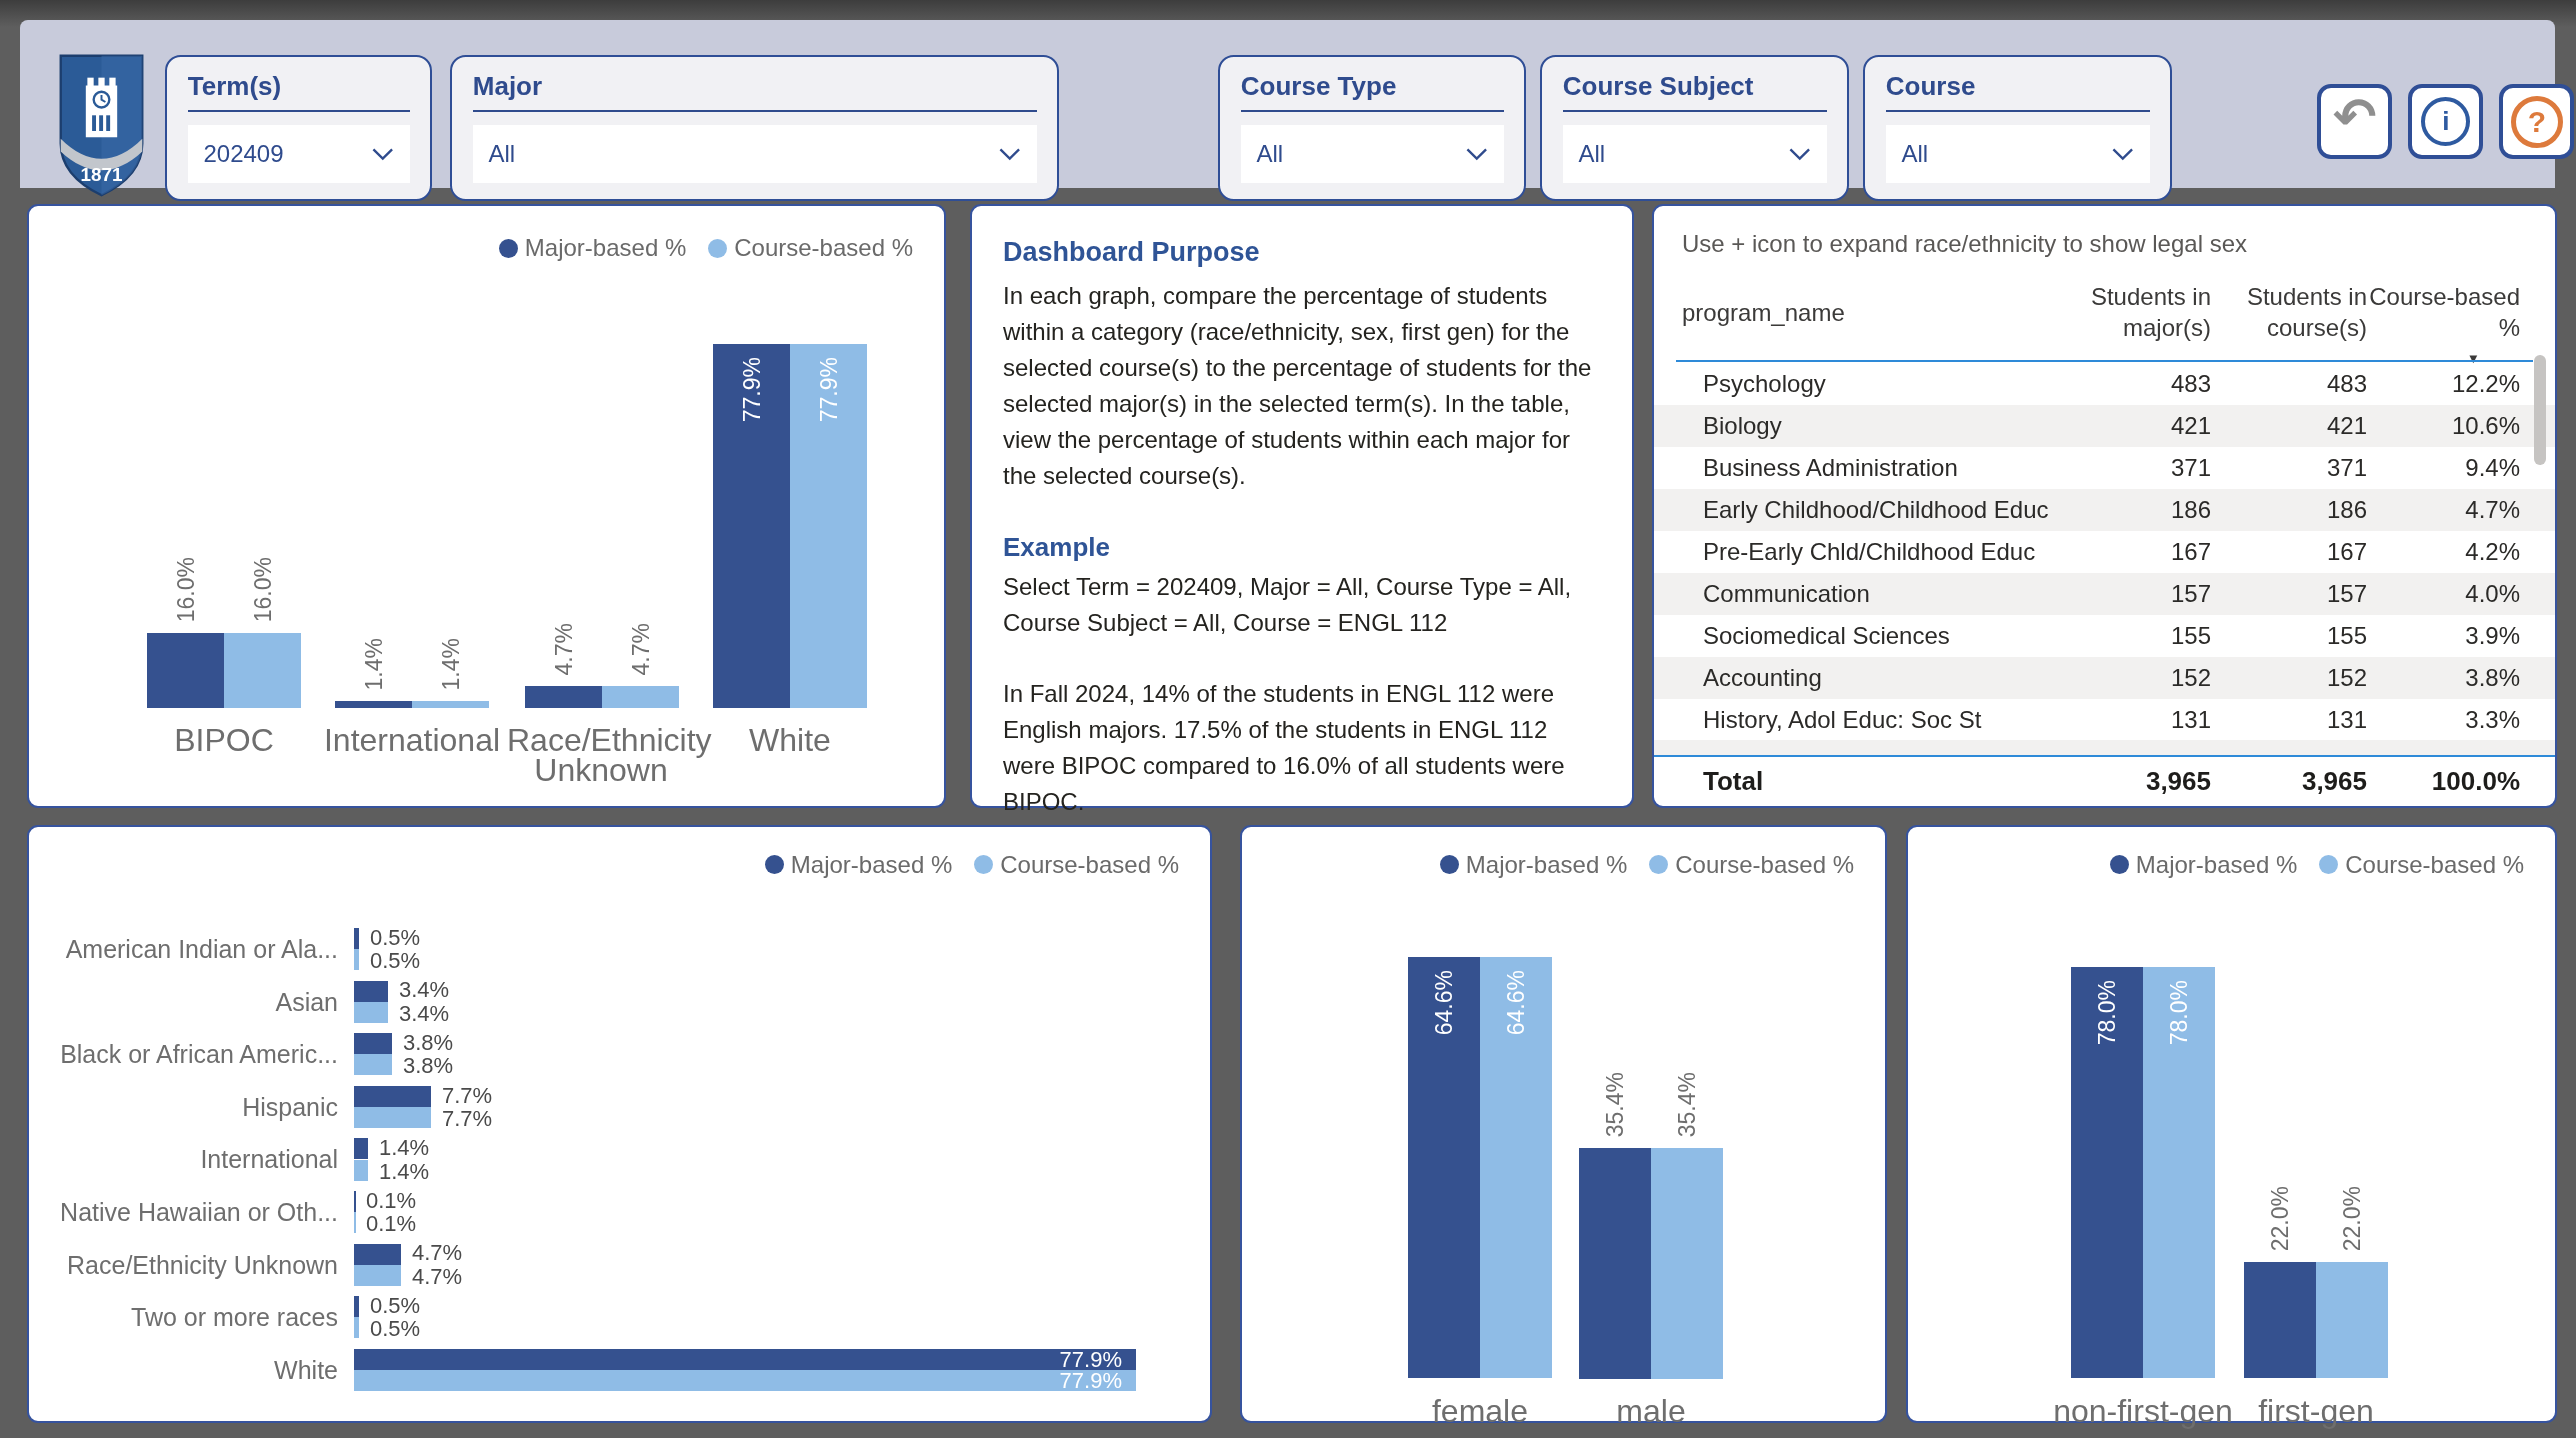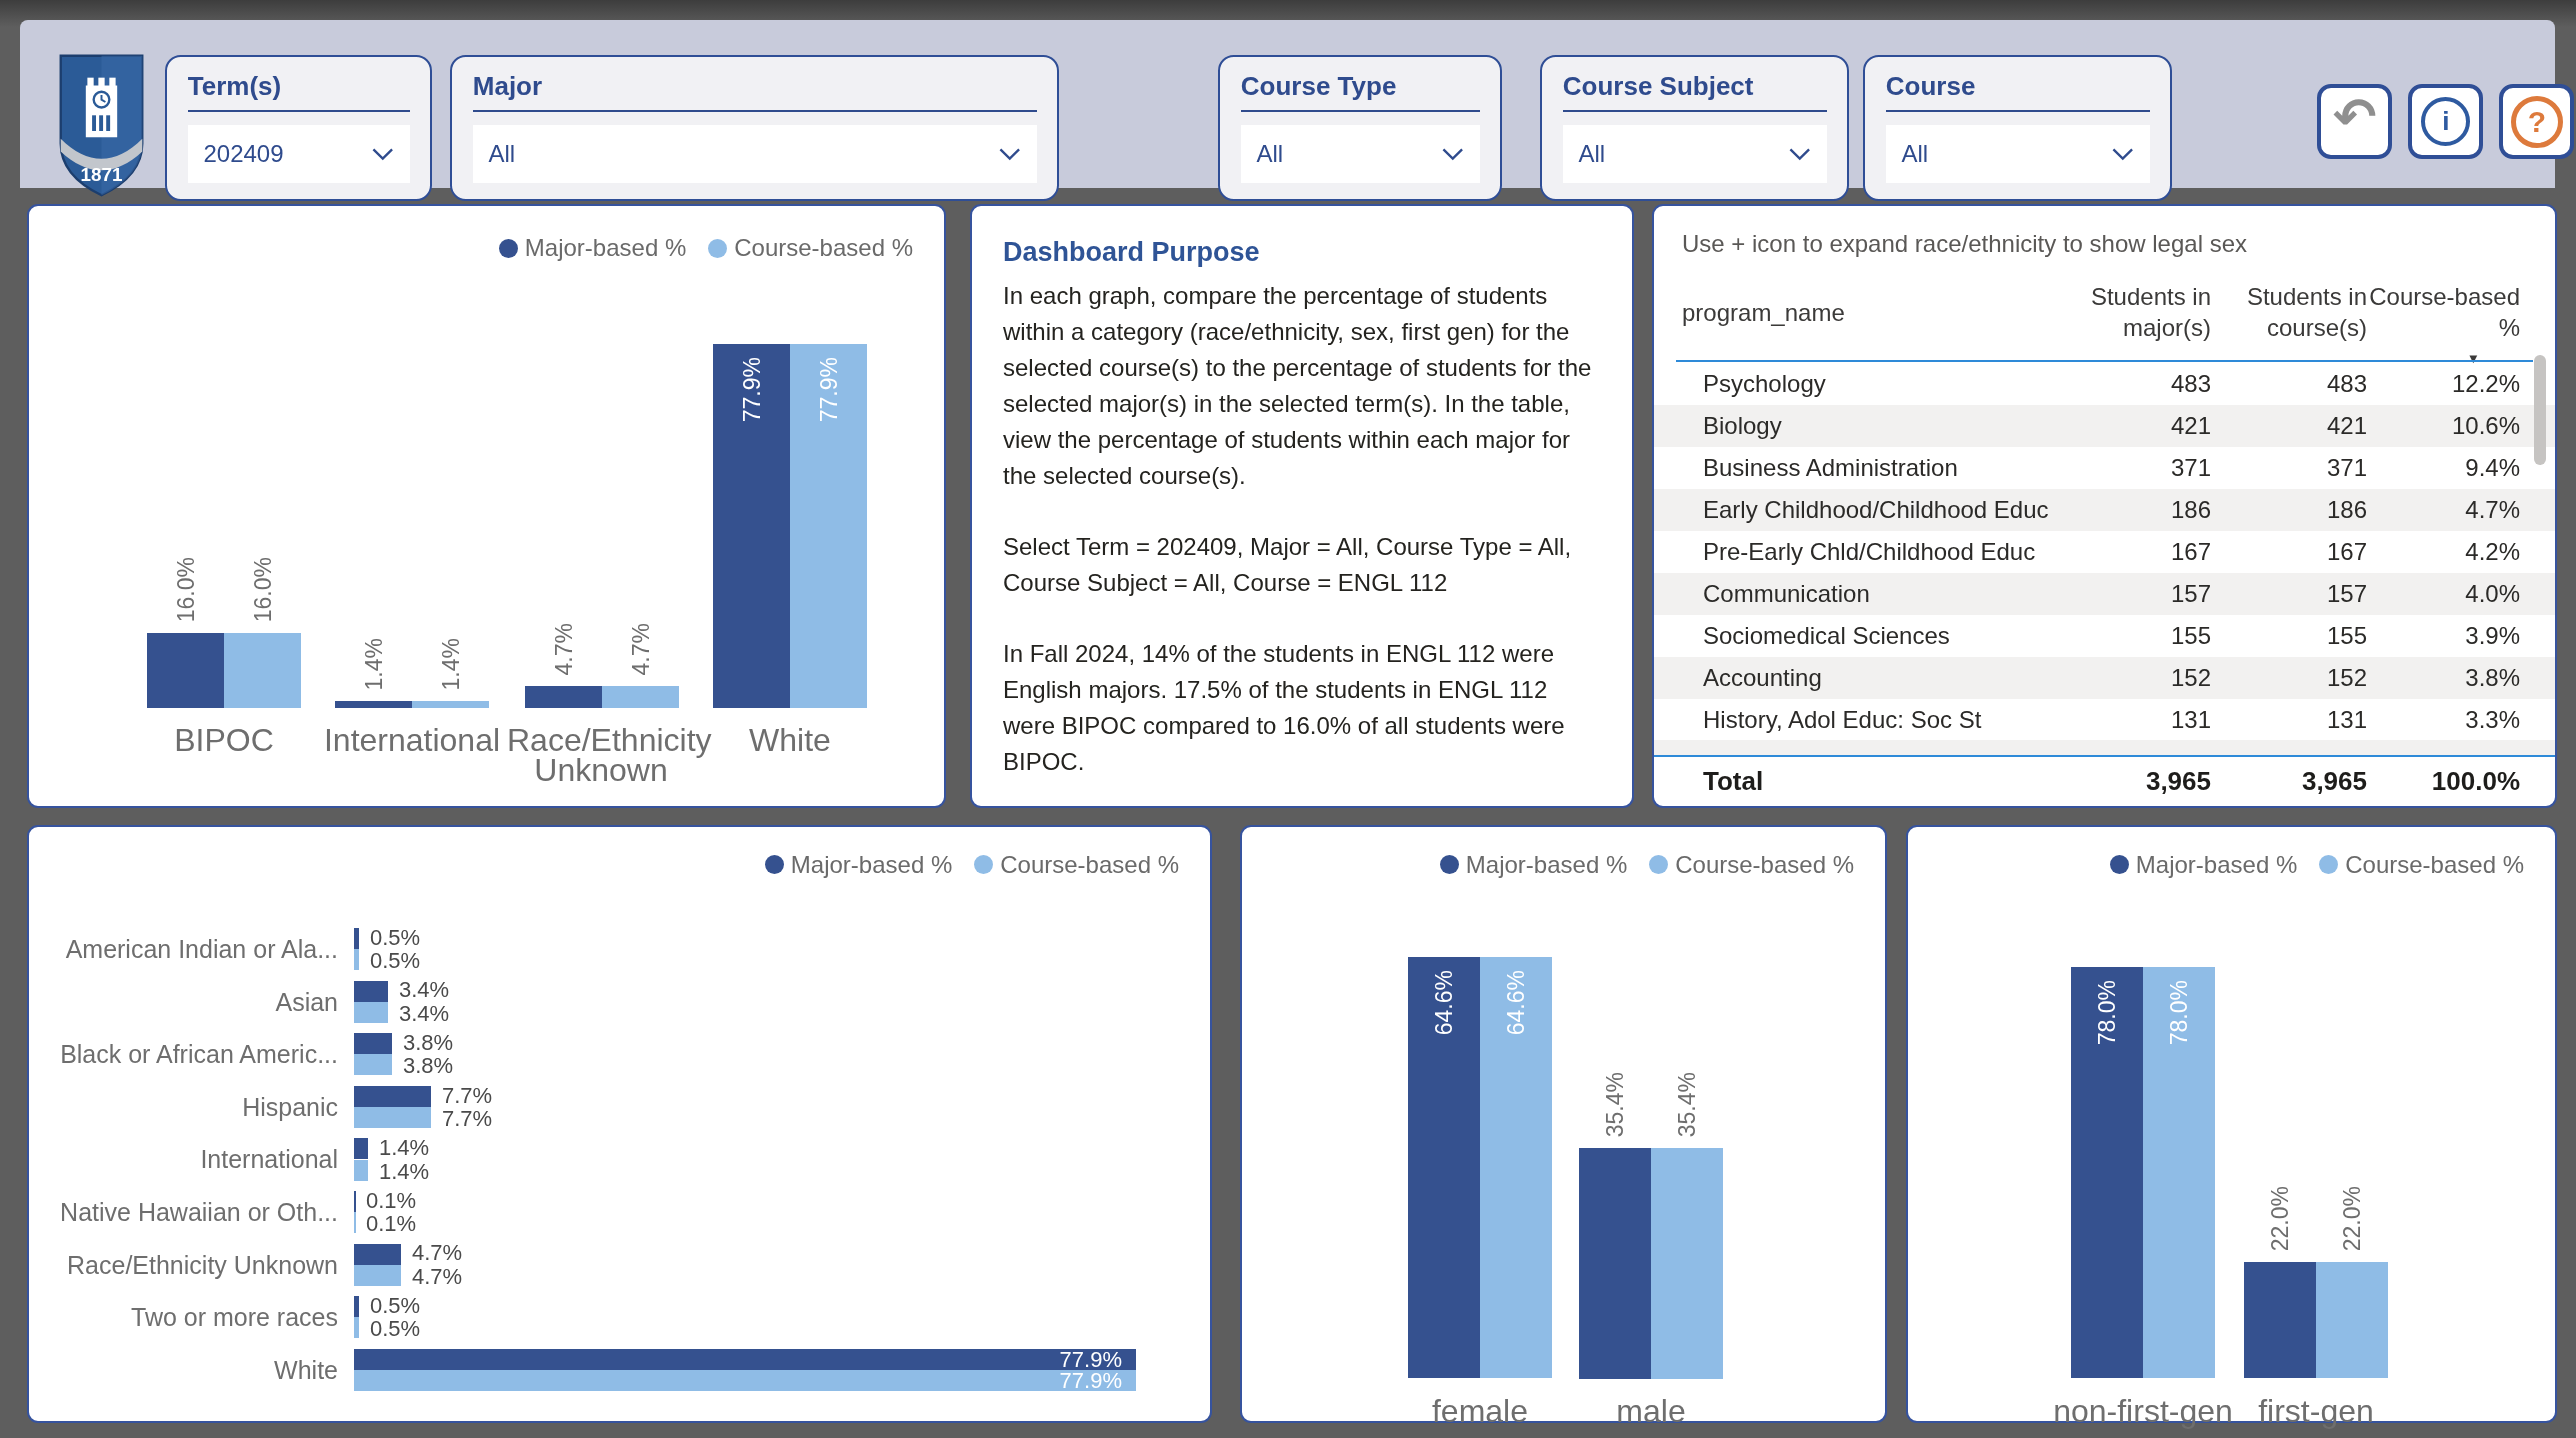--- a/index.html
+++ b/index.html
@@ -14,21 +14,21 @@
 
   .fcard{position:absolute;top:35px;height:146px;background:#F1F1F4;
          border:2.4px solid #2F4E96;border-radius:15.7px;box-sizing:border-box;
          padding:14px 20.4px 0 20.4px;}
   .fcard .flabel{font-size:26px;font-weight:bold;color:#2F4B8D;
                  border-bottom:2.4px solid #2F4B8D;padding-bottom:7.8px;margin-bottom:12.6px;}
   .fdrop{height:58px;background:#fff;display:flex;align-items:center;justify-content:space-between;
          padding:0 15.7px;font-size:24px;color:#2F4B8D;cursor:pointer;}
   .fc-term{left:145px;width:267px;}
   .fc-major{left:430px;width:609px;}
-  .fc-ctype{left:1198px;width:284px;}
+  .fc-ctype{left:1198px;width:308px;}
   .fc-csubj{left:1520px;width:309px;}
   .fc-course{left:1843px;width:309px;}
 
   .iconbtn{position:absolute;top:64px;width:75px;height:75px;background:#fff;
            border:4.7px solid #2F4E96;border-radius:14px;box-sizing:border-box;
            display:flex;align-items:center;justify-content:center;cursor:pointer;}
   .ib-undo{left:2297px;}
   .ib-info{left:2388px;}
   .ib-help{left:2479px;}
   .undo-glyph{font-family:"DejaVu Sans",sans-serif;font-size:52px;line-height:47px;color:#8F8F8F;font-weight:bold;margin-top:-7.8px;}
@@ -216,20 +216,21 @@
         <div class="vbar" style="left: 761px; top: 138px; width: 77px; height: 364px; background: rgb(143, 188, 230);">
           <div class="rotlab inside">77.9%</div>
         </div>
         <div class="vcat" style="left: 667px; top: 519px;">White</div>
       </div>
   </div>
 
   <div class="panel p-purp">
     <div class="ptitle">Dashboard Purpose</div>
     <div class="pblock">In each graph, compare the percentage of students within a category (race/ethnicity, sex, first gen) for the selected course(s) to the percentage of students for the selected major(s) in the selected term(s). In the table, view the percentage of students within each major for the selected course(s).</div>
+    <div class="psub">Example</div>
     <div class="pblock">Select Term = 202409, Major = All, Course Type = All, Course Subject = All, Course = ENGL 112</div>
     <div>In Fall 2024, 14% of the students in ENGL 112 were English majors. 17.5% of the students in ENGL 112 were BIPOC compared to 16.0% of all students were BIPOC.</div>
   </div>
 
   <div class="panel p-table">
     <div class="tnote">Use + icon to expand race/ethnicity to show legal sex</div>
     <div class="thead">
       <div class="th th-c1">program_name</div>
       <div class="th num th-c2">Students in major(s)</div>
       <div class="th num th-c3">Students in course(s)</div>

